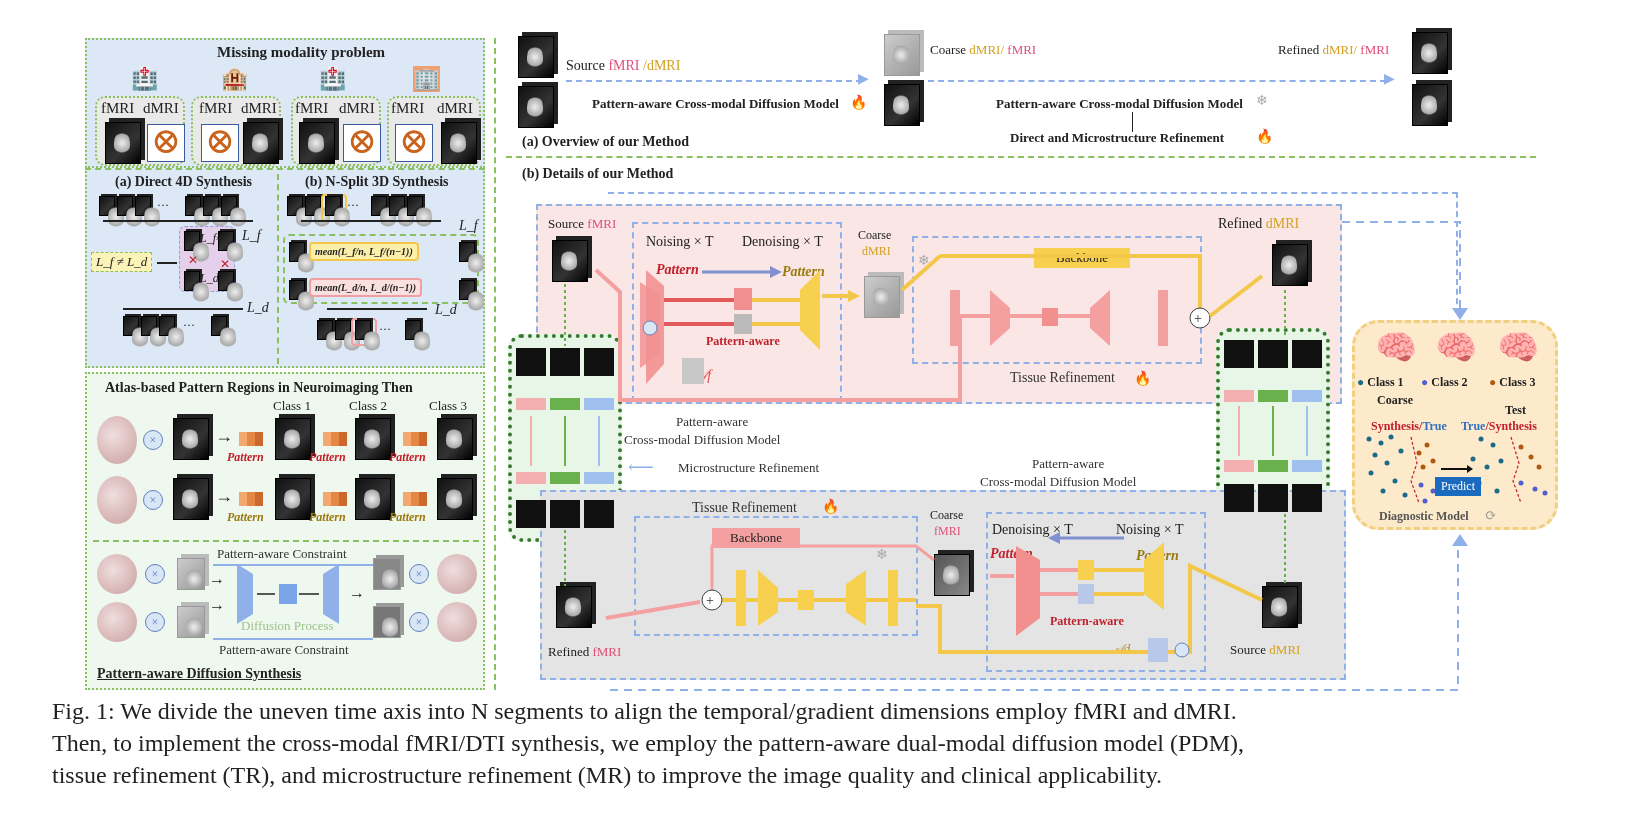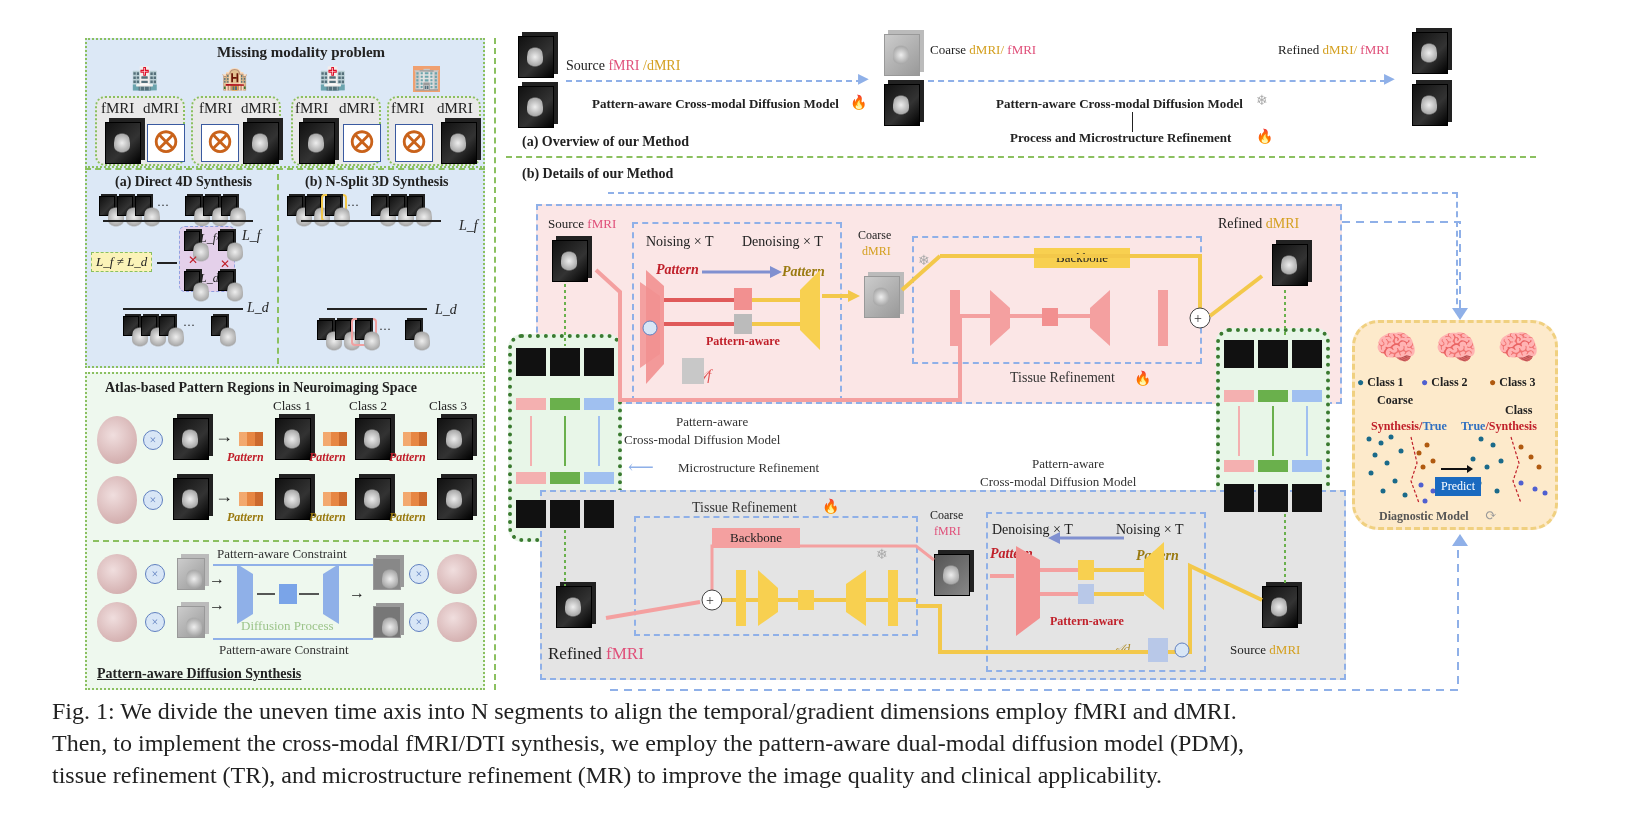--- a/index.html
+++ b/index.html
@@ -105,34 +105,42 @@
     <div class="cube" style="left:18px;top:0;width:14px;height:18px;box-shadow:2px -2px 0 #222;"></div>
     <div class="abs" style="left:34px;top:-2px;width:22px;height:24px;border:2px solid #f3c84a;border-radius:4px;"></div>
     <div class="cube" style="left:38px;top:0;width:14px;height:18px;box-shadow:2px -2px 0 #222;"></div>
     <div class="t" style="left:60px;top:2px;font-size:12px;">···</div>
     <div class="cube" style="left:84px;top:0;width:14px;height:18px;box-shadow:2px -2px 0 #222;"></div>
     <div class="cube" style="left:102px;top:0;width:14px;height:18px;box-shadow:2px -2px 0 #222;"></div>
     <div class="cube" style="left:120px;top:0;width:14px;height:18px;box-shadow:2px -2px 0 #222;"></div>
   </div>
   <div class="abs" style="left:214px;top:50px;width:140px;border-top:2px solid #222;"></div>
   <div class="t i" style="left:372px;top:48px;font-size:14px;">L_f</div>
+  <div class="panel" style="left:196px;top:64px;width:196px;height:70px;border:2px dashed #8bc060;border-radius:6px;">
+    <div class="cube" style="left:4px;top:6px;width:14px;height:18px;box-shadow:2px -2px 0 #222;"></div>
+    <div class="t i b" style="left:24px;top:6px;font-size:10px;background:#fbefaa;border:2px solid #f3c84a;border-radius:4px;padding:2px 4px;">mean(L_f/n, L_f/(n−1))</div>
+    <div class="cube" style="left:174px;top:6px;width:14px;height:18px;box-shadow:2px -2px 0 #222;"></div>
+    <div class="cube" style="left:4px;top:44px;width:14px;height:18px;box-shadow:2px -2px 0 #222;"></div>
+    <div class="t i b" style="left:24px;top:42px;font-size:10px;background:#fbe0e0;border:2px solid #f0a0a0;border-radius:4px;padding:2px 4px;">mean(L_d/n, L_d/(n−1))</div>
+    <div class="cube" style="left:174px;top:44px;width:14px;height:18px;box-shadow:2px -2px 0 #222;"></div>
+  </div>
   <div class="abs" style="left:240px;top:138px;width:100px;border-top:2px solid #222;"></div>
   <div class="t i" style="left:348px;top:132px;font-size:14px;">L_d</div>
   <div class="abs" style="left:230px;top:150px;width:140px;height:22px;">
     <div class="cube" style="left:0;top:0;width:14px;height:18px;box-shadow:2px -2px 0 #222;"></div>
     <div class="cube" style="left:18px;top:0;width:14px;height:18px;box-shadow:2px -2px 0 #222;"></div>
     <div class="abs" style="left:34px;top:-2px;width:22px;height:24px;border:2px solid #f0a0a0;border-radius:4px;"></div>
     <div class="cube" style="left:38px;top:0;width:14px;height:18px;box-shadow:2px -2px 0 #222;"></div>
     <div class="t" style="left:62px;top:2px;font-size:12px;">···</div>
     <div class="cube" style="left:88px;top:0;width:14px;height:18px;box-shadow:2px -2px 0 #222;"></div>
   </div>
 </div>
 
 <div class="panel" style="left:85px;top:372px;width:400px;height:318px;background:#eef8ee;border:2px dotted #8bc060;">
-  <div class="t b" style="left:18px;top:6px;font-size:14px;">Atlas-based Pattern Regions in Neuroimaging Space</div>
+  <div class="t b" style="left:18px;top:6px;font-size:14px;">Atlas-based Pattern Regions in Neuroimaging Then</div>
   <div class="t" style="left:186px;top:24px;font-size:13px;">Class 1</div>
   <div class="t" style="left:262px;top:24px;font-size:13px;">Class 2</div>
   <div class="t" style="left:342px;top:24px;font-size:13px;">Class 3</div>
 
   <div class="brain" style="left:10px;top:42px;"></div>
   <div class="otimes" style="left:56px;top:56px;">×</div>
   <div class="cube" style="left:86px;top:44px;"></div>
   <div class="t" style="left:128px;top:52px;font-size:18px;">→</div>
   <div class="patgrid" style="left:152px;top:58px;"></div>
   <div class="t i b red" style="left:140px;top:76px;font-size:12px;">Pattern</div>
@@ -203,21 +211,21 @@
 <div class="cube light" style="left:884px;top:34px;"></div>
 <div class="cube" style="left:884px;top:84px;"></div>
 <div class="t" style="left:930px;top:42px;font-size:13px;">
   <span>Coarse </span><span class="gold">dMRI</span><span class="gold">/ </span><span class="pink">fMRI</span>
 </div>
 <div class="abs" style="left:928px;top:80px;width:458px;border-top:2px dashed #8fb0e8;"></div>
 <div class="t" style="left:1384px;top:70px;color:#8fb0e8;font-size:14px;">▶</div>
 <div class="t b" style="left:996px;top:96px;font-size:13px;">Pattern-aware Cross-modal Diffusion Model</div>
 <div class="flame" style="left:1256px;top:92px;color:#aaa;">❄</div>
 <div class="abs" style="left:1132px;top:112px;height:20px;border-left:1.5px solid #222;"></div>
-<div class="t b" style="left:1010px;top:130px;font-size:13px;">Process and Microstructure Refinement</div>
+<div class="t b" style="left:1010px;top:130px;font-size:13px;">Direct and Microstructure Refinement</div>
 <div class="flame" style="left:1256px;top:128px;">🔥</div>
 <div class="t" style="left:1278px;top:42px;font-size:13px;">
   <span>Refined </span><span class="gold">dMRI</span><span class="gold">/ </span><span class="pink">fMRI</span>
 </div>
 <div class="cube" style="left:1412px;top:32px;"></div>
 <div class="cube" style="left:1412px;top:84px;"></div>
 <div class="t b" style="left:522px;top:134px;font-size:14px;">(a)  Overview of our Method</div>
 <div class="abs" style="left:506px;top:156px;width:1030px;border-top:2px dashed #8bc060;"></div>
 
 <div class="t b" style="left:522px;top:166px;font-size:14px;">(b)  Details  of our Method</div>
@@ -272,21 +280,21 @@
 <div class="cube" style="left:934px;top:554px;background:linear-gradient(135deg,#555,#888);"></div>
 
 <div class="panel" style="left:986px;top:512px;width:220px;height:160px;border:2px dashed #8fb0e8;"></div>
 <div class="t" style="left:992px;top:522px;font-size:14px;">Denoising × T</div>
 <div class="t" style="left:1116px;top:522px;font-size:14px;">Noising  × T</div>
 <div class="t i b red" style="left:990px;top:546px;font-size:14px;">Pattern</div>
 <div class="t i b" style="left:1136px;top:548px;font-size:14px;color:#9a7a10;">Pattern</div>
 <div class="t b red" style="left:1050px;top:614px;font-size:12px;">Pattern-aware</div>
 <div class="t i" style="left:1110px;top:642px;font-size:14px;color:#b09030;">𝒜d</div>
 
-<div class="t" style="left:548px;top:644px;font-size:17px;"><span>Refined </span><span class="pink">fMRI</span></div>
+<div class="t" style="left:548px;top:644px;font-size:13px;"><span>Refined </span><span class="pink">fMRI</span></div>
 <div class="cube" style="left:556px;top:586px;"></div>
 <div class="t" style="left:1230px;top:642px;font-size:13px;"><span>Source </span><span class="gold">dMRI</span></div>
 <div class="cube" style="left:1262px;top:586px;"></div>
 
 <svg class="svgwrap" width="1647" height="828">
 
   <g>
     <polygon points="640,282 660,296 660,354 640,368" fill="#f4a0a0"></polygon>
     <polygon points="646,270 664,286 664,364 646,384" fill="#f29090" opacity=".9"></polygon>
   </g>
@@ -387,21 +395,21 @@
 </svg>
 
 <div class="panel" style="left:1352px;top:320px;width:206px;height:210px;background:#fdeacb;border:3px dashed #f0d080;border-radius:26px;">
   <div class="t" style="left:20px;top:4px;font-size:34px;color:#777;">🧠</div>
   <div class="t" style="left:80px;top:4px;font-size:34px;color:#777;">🧠</div>
   <div class="t" style="left:142px;top:4px;font-size:34px;color:#777;">🧠</div>
   <div class="t b" style="left:2px;top:52px;font-size:12px;"><span style="color:#1a6a8a;">●</span> <span>Class 1</span></div>
   <div class="t b" style="left:66px;top:52px;font-size:12px;"><span style="color:#5060d0;">●</span> <span>Class 2</span></div>
   <div class="t b" style="left:134px;top:52px;font-size:12px;"><span style="color:#b05a10;">●</span> <span>Class 3</span></div>
   <div class="t b" style="left:22px;top:70px;font-size:12px;">Coarse</div>
-  <div class="t b" style="left:150px;top:80px;font-size:12px;">Class</div>
+  <div class="t b" style="left:150px;top:80px;font-size:12px;">Test</div>
   <div class="t b" style="left:16px;top:96px;font-size:12px;"><span class="red">Synthesis</span><span class="red">/</span><span class="blue">True</span></div>
   <div class="t b" style="left:106px;top:96px;font-size:12px;"><span class="blue">True</span><span class="red">/</span><span class="red">Synthesis</span></div>
   <svg class="abs" style="left:6px;top:110px;" width="196" height="80">
     <g fill="#1a6a8a">
       <circle cx="8" cy="6" r="2.5"></circle>
         <circle cx="20" cy="10" r="2.5"></circle>
         <circle cx="30" cy="4" r="2.5"></circle>
         <circle cx="14" cy="22" r="2.5"></circle>
         <circle cx="26" cy="30" r="2.5"></circle>
         <circle cx="40" cy="18" r="2.5"></circle>

